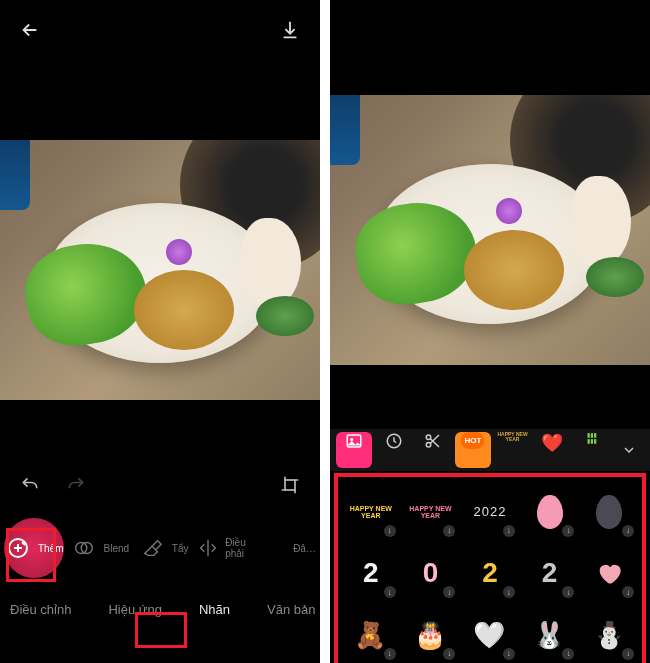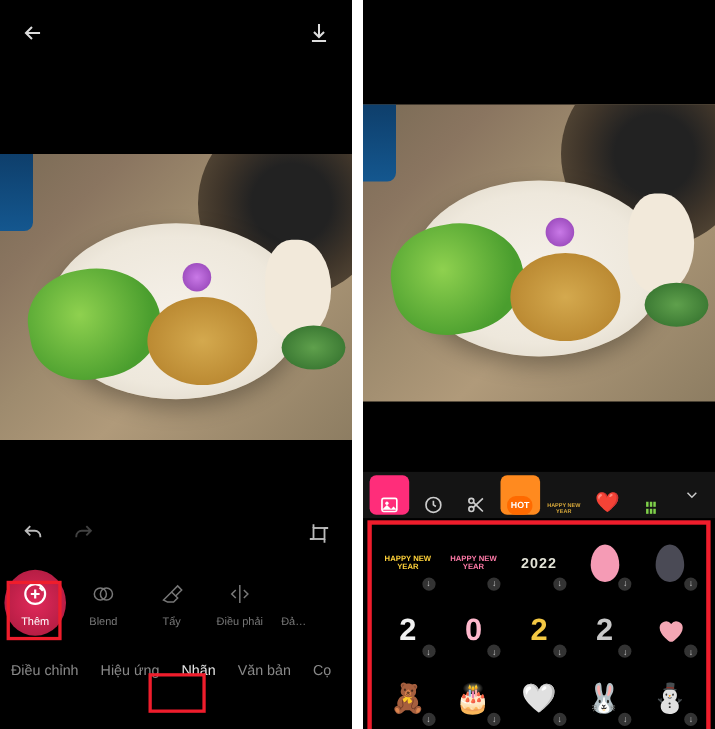--- a/index.html
+++ b/index.html
@@ -96,51 +96,51 @@
 }
 .midrow .pair { display:flex; gap:18px; }
 
 
 .toolstrip {
   display:flex; gap:6px; padding: 8px 4px; overflow:hidden;
   background:#000;
 }
 .tool {
   flex: 0 0 56px; height:60px;
-  display:flex; flex-direction:column; align-items:center; justify-content:center;
+  display:flex; flex-direction:row; align-items:center; justify-content:center;
   gap:6px; color:#777; font-size:10px; cursor:pointer;
 }
 .tool span.ticon { width:28px; height:28px; display:flex;align-items:center;justify-content:center; }
 .tool.active {
   background: radial-gradient(circle at center,#e0295a 0%,#b81e45 70%);
   border-radius:50%;
   color:#fff;
 }
 .tool.active .ticon { color:#fff; }
 
 
 .tabs {
-  display:flex; gap:0; padding: 10px 0 14px; justify-content:flex-start;
+  display:flex; gap:17px; padding: 10px 0 14px; justify-content:flex-start;
   font-size:13px; color:#888; overflow:hidden;
 }
 .tab { padding:6px 10px; cursor:pointer; white-space:nowrap; }
 .tab.active { color:#e5e5e5; }
 
 
 .hl {
   position:absolute; border:3px solid #ef1d2c; pointer-events:none;
 }
 
 
 .catbar {
   display:flex; align-items:center; height:42px; background:#141414;
   gap:4px; padding:0 6px;
 }
 .cat {
-  width:40px; height:36px; display:flex; align-items:flex-end; justify-content:center;
+  width:40px; height:36px; display:flex; align-items:flex-start; justify-content:center;
   border-radius:6px; color:#ccc; font-size:9px; cursor:pointer; position:relative;
 }
 .cat.active { background:#ff2d7a; color:#fff; }
 .cat.square-sel { background:#ff8a1f; border-radius:6px; }
 
 
 .sticker-panel {
   border:4px solid #ef1d2c; margin:2px 4px 4px; padding:8px 6px 0;
   background:#000; height: 214px; box-sizing:border-box;
 }
@@ -151,21 +151,21 @@
   aspect-ratio:1; border-radius:6px;
   display:flex; align-items:center; justify-content:center;
   position:relative; font-size:22px; color:#fff; cursor:pointer;
 }
 .sticker .dl {
   position:absolute; right:2px; bottom:2px; width:12px; height:12px;
   border-radius:50%; background:#333; color:#ccc; font-size:8px;
   display:flex; align-items:center; justify-content:center;
 }
 .st-hny { font-size:7px; font-weight:700; line-height:1; text-align:center; color:#ffd23a; }
-.st-2022 { font-size:13px; letter-spacing:1px; color:#e3e3d7; font-weight:700; }
+.st-2022 { font-size:13px; letter-spacing:1px; color:#e3e3d7; font-weight:400; }
 .st-balloon { width:26px; height:34px; border-radius:50% 50% 50% 50%/55% 55% 45% 45%; }
 .st-digit { font-size:28px; font-weight:800; }
 .st-emoji { font-size:26px; }
 .chevron-cat {
   width:34px; display:flex; align-items:center; justify-content:center; color:#ccc;
   cursor:pointer;
 }
 </style>
 </head>
 <body>

